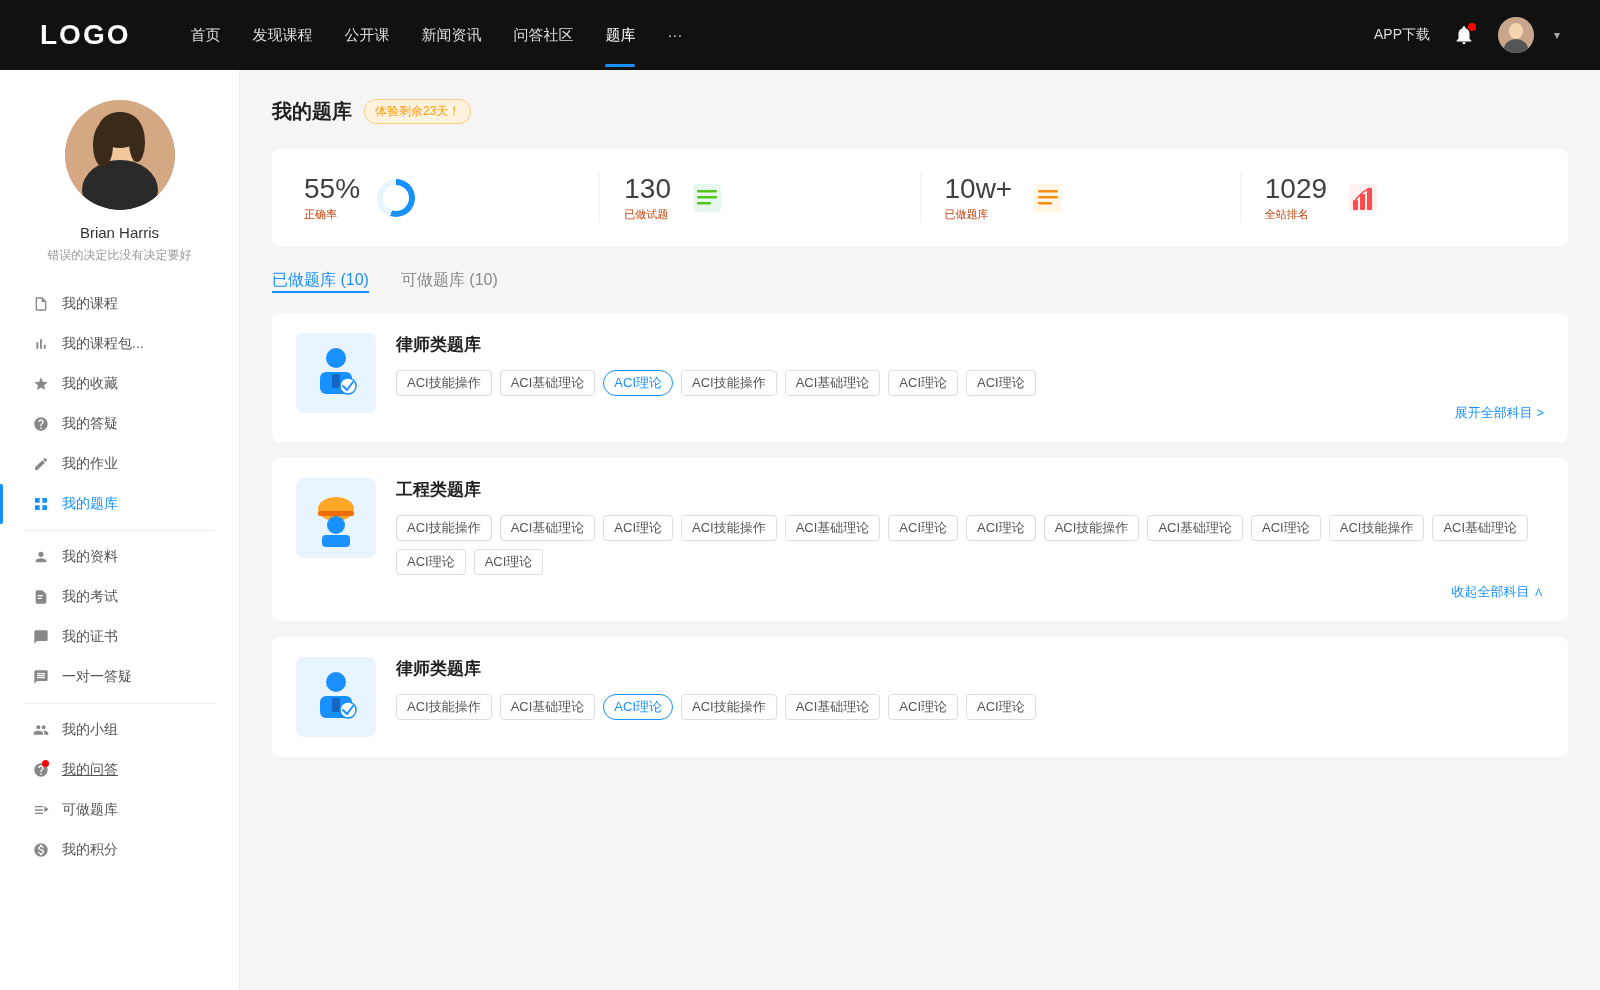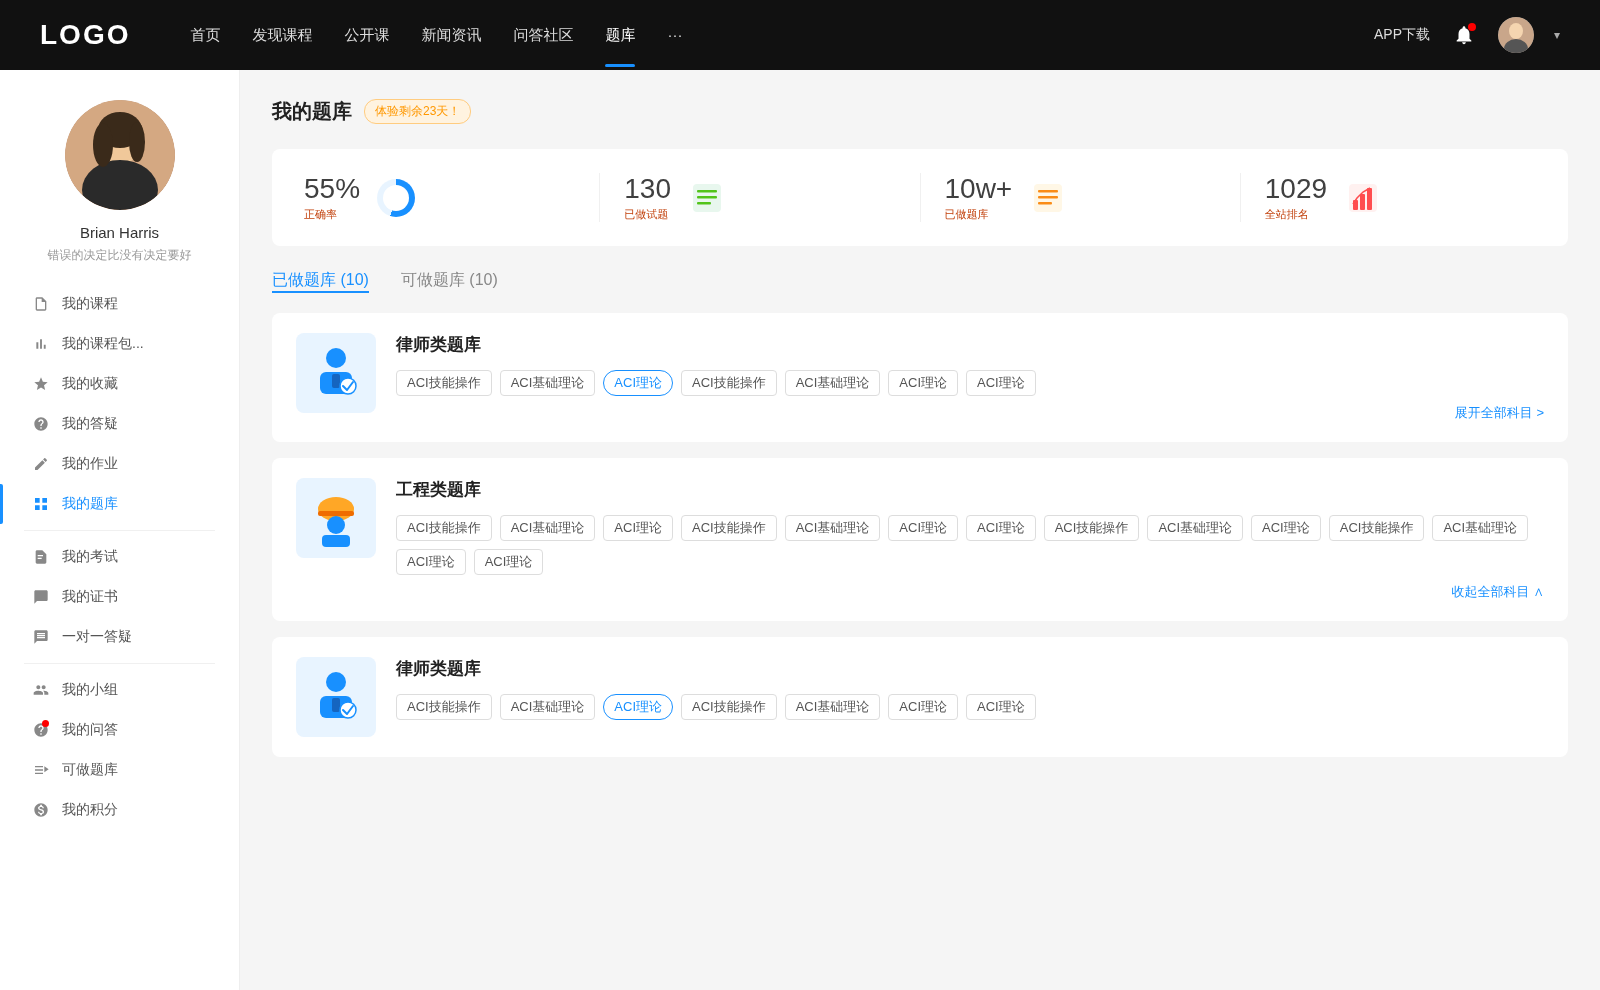--- a/index.html
+++ b/index.html
@@ -415,20 +415,28 @@
         <span class="sidebar-icon">
           <svg width="16" height="16" viewBox="0 0 24 24" fill="#1890ff">
               <path d="M3 3h7v7H3zm0 11h7v7H3zm11-11h7v7h-7zm0 11h7v7h-7z"></path>
             </svg>
         </span>
         <span style="color:#1890ff;">我的题库</span>
       </div>
 
       <div class="sidebar-divider"></div>
 
+      <div class="sidebar-item">
+        <span class="sidebar-icon">
+          <svg width="16" height="16" viewBox="0 0 24 24" fill="#888">
+              <path d="M12 12c2.21 0 4-1.79 4-4s-1.79-4-4-4-4 1.79-4 4 1.79 4 4 4zm0 2c-2.67 0-8 1.34-8 4v2h16v-2c0-2.66-5.33-4-8-4z"></path>
+            </svg>
+        </span>
+        <span>我的资料</span>
+      </div>
 
       <div class="sidebar-item">
         <span class="sidebar-icon">
           <svg width="16" height="16" viewBox="0 0 24 24" fill="#888">
               <path d="M14 2H6c-1.1 0-2 .9-2 2v16c0 1.1.9 2 2 2h12c1.1 0 2-.9 2-2V8l-6-6zm-1 13H7v-2h6v2zm2-4H7V9h8v2z"></path>
             </svg>
         </span>
         <span>我的考试</span>
       </div>
 
@@ -454,21 +462,21 @@
 
       <div class="sidebar-item">
         <span class="sidebar-icon">
           <svg width="16" height="16" viewBox="0 0 24 24" fill="#888">
               <path d="M16 11c1.66 0 2.99-1.34 2.99-3S17.66 5 16 5c-1.66 0-3 1.34-3 3s1.34 3 3 3zm-8 0c1.66 0 2.99-1.34 2.99-3S9.66 5 8 5C6.34 5 5 6.34 5 8s1.34 3 3 3zm0 2c-2.33 0-7 1.17-7 3.5V19h14v-2.5c0-2.33-4.67-3.5-7-3.5zm8 0c-.29 0-.62.02-.97.05 1.16.84 1.97 1.97 1.97 3.45V19h6v-2.5c0-2.33-4.67-3.5-7-3.5z"></path>
             </svg>
         </span>
         <span>我的小组</span>
       </div>
 
-      <div class="sidebar-item" style="position:relative;">
+      <div class="sidebar-item" style="position:relative;text-decoration:underline;">
         <span class="sidebar-icon">
           <svg width="16" height="16" viewBox="0 0 24 24" fill="#888">
               <path d="M12 2C6.48 2 2 6.48 2 12s4.48 10 10 10 10-4.48 10-10S17.52 2 12 2zm1 17h-2v-2h2v2zm2.07-7.75l-.9.92C13.45 12.9 13 13.5 13 15h-2v-.5c0-1.1.45-2.1 1.17-2.83l1.24-1.26c.37-.36.59-.86.59-1.41 0-1.1-.9-2-2-2s-2 .9-2 2H8c0-2.21 1.79-4 4-4s4 1.79 4 4c0 .88-.36 1.68-.93 2.25z"></path>
             </svg>
         </span>
         <span>我的问答</span>
         <span style="width:7px;height:7px;background:red;border-radius:50%;position:absolute;left:42px;top:10px;"></span>
       </div>
 
       <div class="sidebar-item">

